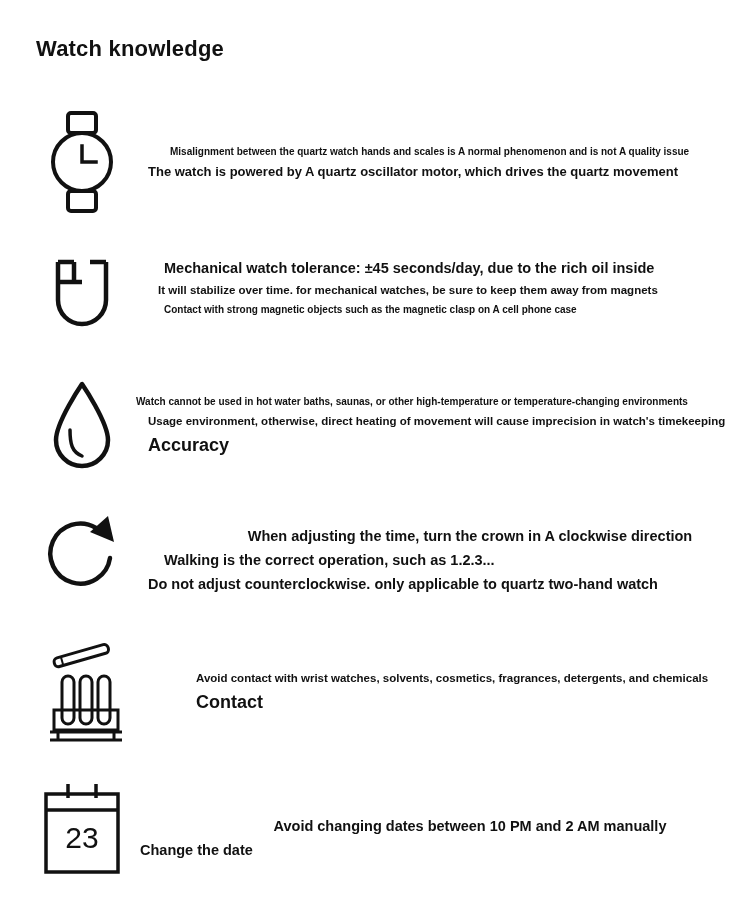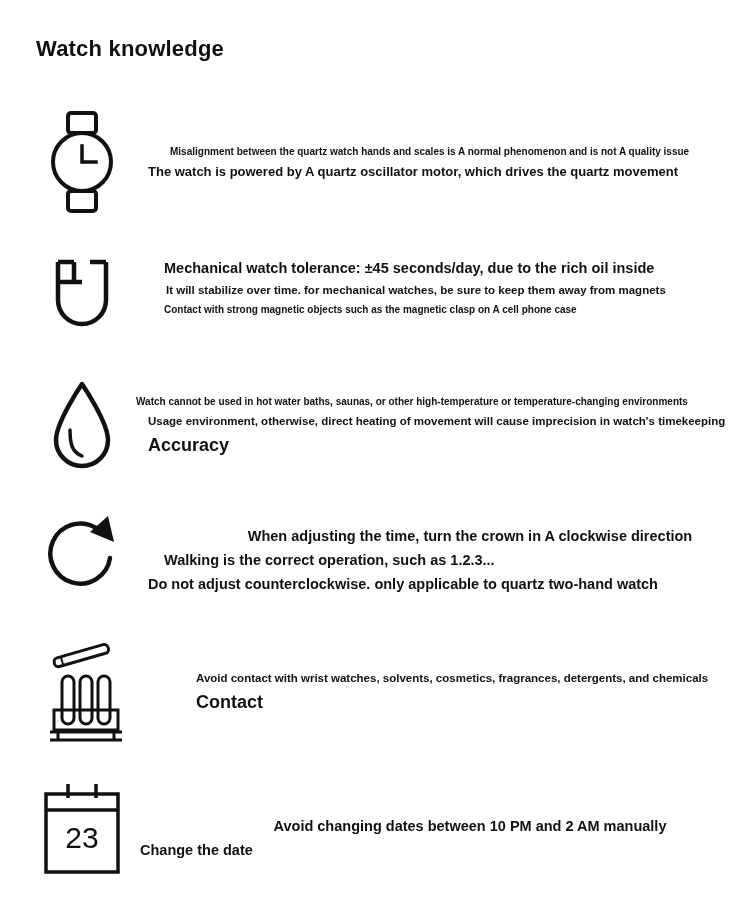--- a/index.html
+++ b/index.html
@@ -81,21 +81,21 @@
   #sec-chemicals .lines    { top: 28px; margin-left: 48px; }
 
   #sec-date        { top: 780px; }
   #sec-date .icon-box { top: 0px; height: 104px; }
   #sec-date .lines    { top: 34px; }
 
   
   .ind-0  { margin-left: 0px; }
   .ind-8  { margin-left: 8px; }
   .ind-12 { margin-left: 24px; }
-  .ind-18 { margin-left: 26px; }
+  .ind-18 { margin-left: 18px; }
   .ind-30 { margin-left: 30px; }
   .ind-45 { margin-left: 60px; text-align: center; }
   .ind-neg { margin-left: -4px; }
 
   svg { display: block; }
 </style>
 </head>
 <body>
 
 <div class="page">

